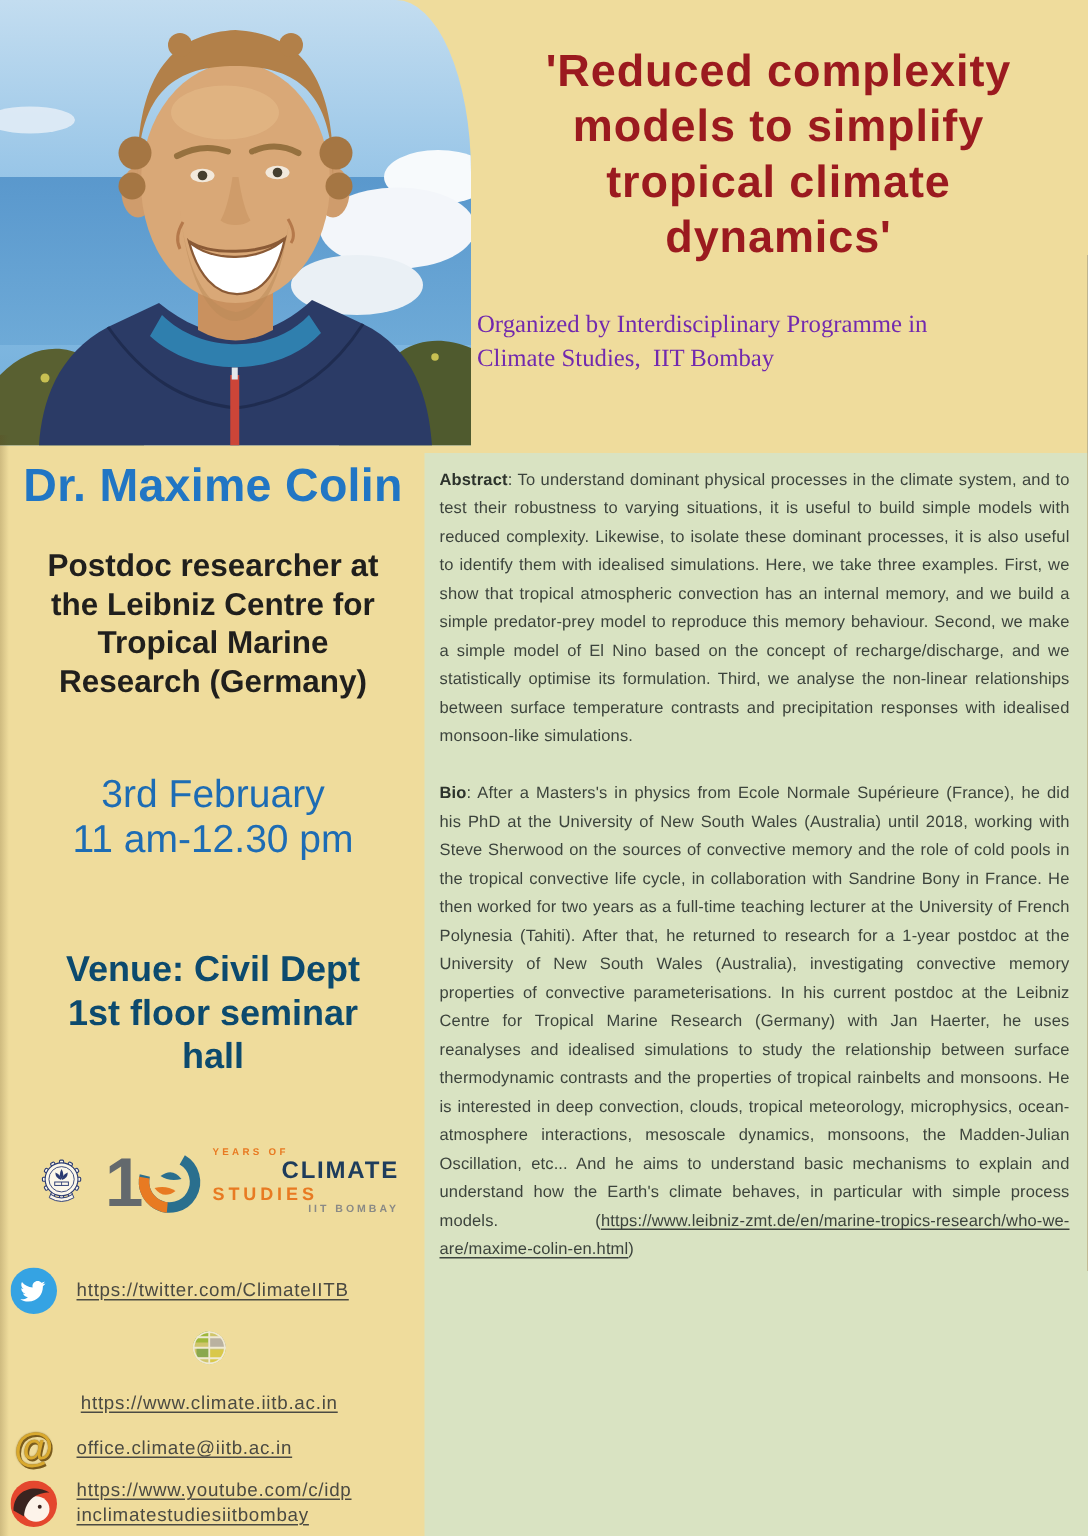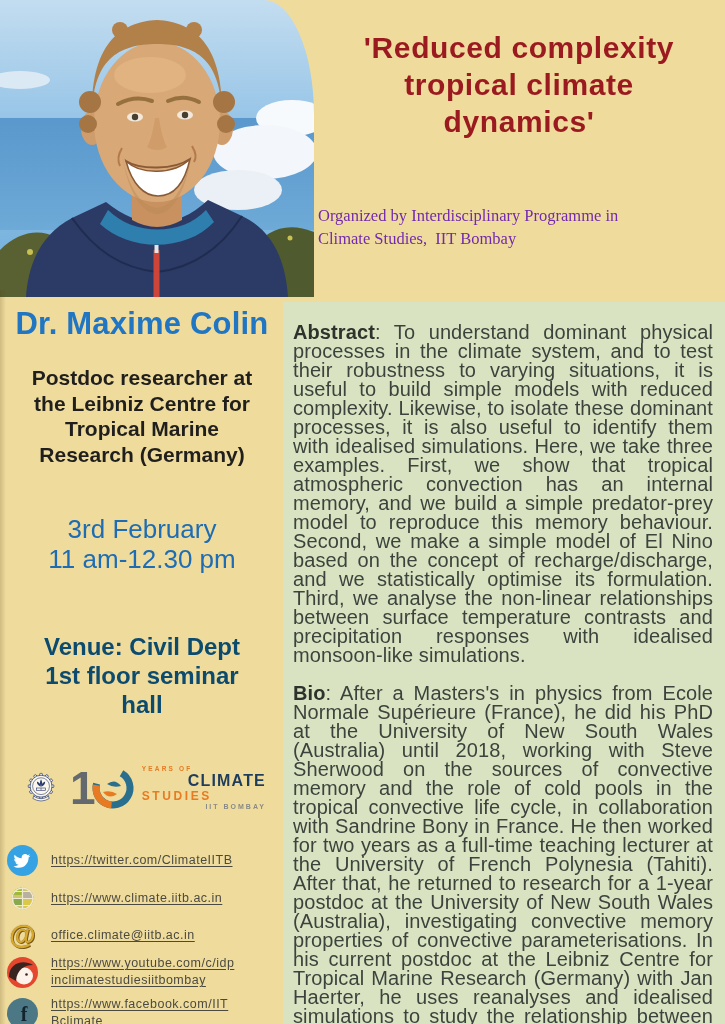--- a/index.html
+++ b/index.html
@@ -35,32 +35,32 @@
   .cl-one{font-size:46px;font-weight:800;color:#63696d;line-height:1;margin-right:-7px;}
   .cl-text{margin-left:5px;display:flex;flex-direction:column;line-height:1.12;}
   .cl-years{font-size:6.5px;color:#e87a22;letter-spacing:2.2px;font-weight:700;}
   .cl-climate{font-size:16px;font-weight:800;color:#1e3c5c;letter-spacing:1.2px;padding-left:46px;}
   .cl-studies{font-size:12px;font-weight:800;color:#e87a22;letter-spacing:2.6px;}
   .cl-iitb{font-size:7px;color:#8a8a86;letter-spacing:2px;text-align:right;font-weight:700;}
 
   
   .social{position:absolute;left:7px;top:845px;width:265px;}
   .social-row{display:flex;align-items:center;gap:13px;margin-bottom:7px;}
-  .social-row.r2{margin-bottom:6px;}
+  .social-row.r2{margin-bottom:6px;flex-direction:column;}
   .social-row.r3{margin-bottom:4px;}
   .icon-box{width:31px;min-width:31px;height:31px;display:flex;align-items:center;justify-content:center;}
   .link-text{color:#4b4a42;font-size:12.5px;letter-spacing:.5px;line-height:17px;
     text-decoration:underline;text-underline-offset:2px;cursor:pointer;}
   .link-text span{display:block;}
   .at-glyph{font-size:27px;font-weight:800;color:#d9a92e;text-shadow:0 0 1px #7a5c1e, 1px 1px 0 #7a5c1e;line-height:1;}
 
   
   .green-panel{position:absolute;left:283px;top:302px;right:0;bottom:0;background:#d9e3c2;
     padding:9px 12px 8px 10px;overflow:hidden;box-sizing:border-box;}
-  .green-panel p{margin:12px 0 19px;color:#3c433c;font-size:20px;line-height:19px;
+  .green-panel p{margin:0 0 19px;color:#3c433c;font-size:11px;line-height:19px;
     text-align:justify;letter-spacing:.1px;}
   .green-panel strong{color:#2d332c;}
   .bio-link{text-decoration:underline;text-underline-offset:2px;cursor:pointer;}
 </style>
 </head>
 <body>
 
 <div class="poster">
 
   <div class="photo">
@@ -118,20 +118,21 @@
       <path d="M120,140 C124,180 138,206 157,208 C176,206 190,178 194,138 C188,196 170,214 157,214 C144,214 126,196 120,140 Z" fill="#b98a58" opacity="0.5"></path>
       <path d="M126,161 C140,175 174,175 190,159 C184,186 172,196 158,196 C144,196 132,184 126,161 Z" fill="#ffffff" stroke="#8a5a36" stroke-width="1.5"></path>
       <path d="M126,161 C140,170 174,170 190,159" stroke="#8a5a36" stroke-width="2" fill="none"></path>
       <path d="M122,148 q-6,10 -2,18" stroke="#b5794b" stroke-width="2" fill="none"></path>
       <path d="M192,146 q6,10 2,16" stroke="#b5794b" stroke-width="2" fill="none"></path>
     </svg>
   </div>
 
   <div class="title-block">
     <div>'Reduced complexity</div>
+    <div>models to simplify</div>
     <div>tropical climate</div>
     <div>dynamics'</div>
   </div>
 
   <div class="org-block">
     <div class="org-line">Organized by Interdisciplinary Programme in</div>
     <div class="org-line">Climate Studies,  IIT Bombay</div>
   </div>
 
   <div class="name">Dr. Maxime Colin</div>

